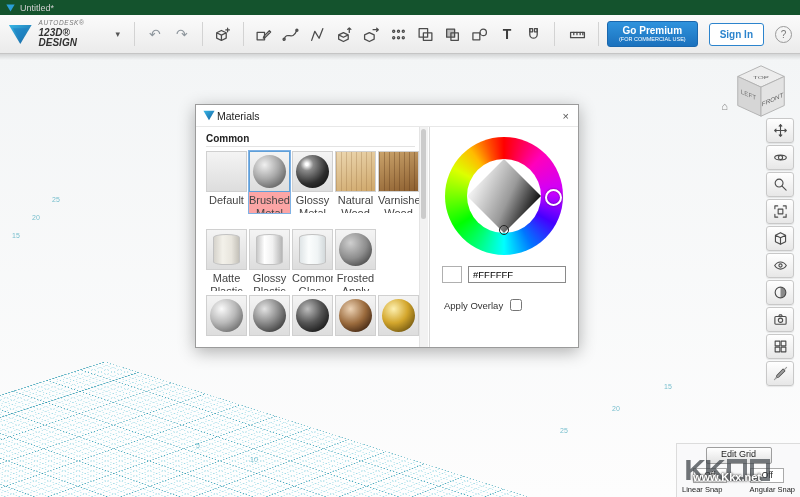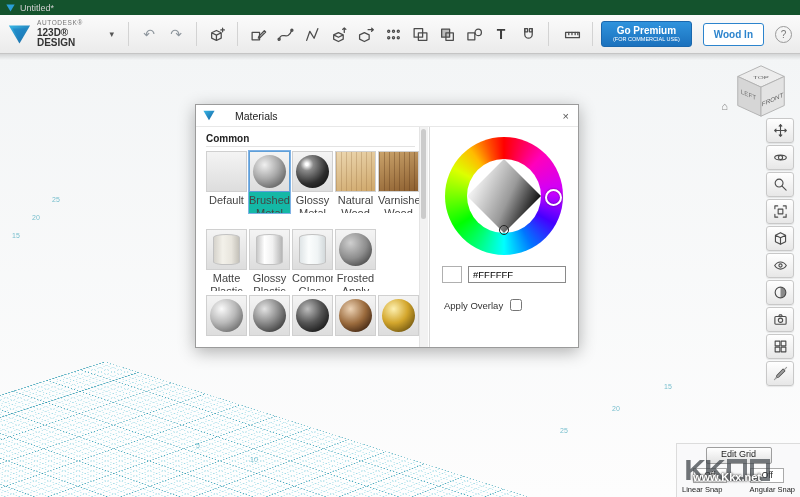--- a/index.html
+++ b/index.html
@@ -7,21 +7,21 @@
   .app{width:800px;height:497px;display:flex;flex-direction:column;}
 
   
   .titlebar{height:15px;background:#14532d;color:#cfcfcf;display:flex;align-items:center;
     padding:0 6px;gap:5px;font-size:9px;flex:none;}
 
   
   .toolbar{height:38px;background:linear-gradient(#fbfbfb,#ebebeb);border-bottom:1px solid #c5c5c5;
     display:flex;align-items:center;padding:0 8px;gap:3px;flex:none;}
   .brand{display:flex;align-items:center;gap:6px;margin-right:2px;}
-  .brand-text{line-height:1;}
+  .brand-text{line-height:1;font-style:italic;}
   .brand-l1{font-size:6.5px;color:#777;letter-spacing:.6px;}
   .brand-l2{font-size:10px;font-weight:bold;color:#333;margin-top:2px;}
   .chev{font-size:9px;color:#555;padding:0 6px;cursor:pointer;}
   .vsep{width:1px;height:24px;background:#d3d3d3;margin:0 5px;flex:none;}
   .tbtn{width:24px;height:26px;display:flex;align-items:center;justify-content:center;border-radius:3px;flex:none;}
   .tbtn svg,.navbtn svg{fill:none;stroke:#4c4c4c;stroke-width:1.2;stroke-linecap:round;stroke-linejoin:round;}
   .tbtn svg{width:17px;height:17px;}
   .glyph{font-size:14px;color:#8f979e;}
   .tglyph{font-size:14px;font-weight:bold;color:#3d3d3d;}
   .spacer{flex:1;}
@@ -75,33 +75,33 @@
   .watermark{position:absolute;right:2px;bottom:14px;width:142px;text-align:center;z-index:6;pointer-events:none;}
   .wm-brand{font-size:30px;font-weight:800;color:rgba(64,70,75,.75);letter-spacing:-2px;vertical-align:middle;}
   .wm-block{display:inline-block;width:20px;height:22px;border:4px solid rgba(64,70,75,.7);
     box-sizing:border-box;margin-left:3px;vertical-align:middle;}
   .wm-site{margin-top:-16px;font-size:11px;font-weight:bold;color:#fff;
     text-shadow:0 0 3px #444,0 0 2px #444;}
 
   
   .dialog{position:absolute;left:195px;top:50px;width:382px;height:242px;background:#fff;
     border:1px solid #9b9b9b;box-shadow:0 4px 16px rgba(0,0,0,.3);z-index:5;display:flex;flex-direction:column;}
-  .dlg-header{height:21px;display:flex;align-items:center;gap:20px;padding:0 7px;
+  .dlg-header{height:21px;display:flex;align-items:center;gap:2px;padding:0 7px;
     border-bottom:1px solid #e8e8e8;flex:none;}
   .dlg-title{font-size:10.5px;color:#222;}
   .dlg-close{margin-left:auto;font-size:11px;color:#555;cursor:pointer;padding:0 2px;}
   .dlg-body{flex:1;display:flex;min-height:0;}
   .mat-list{width:238px;box-sizing:border-box;padding:2px 14px 0 10px;position:relative;overflow:hidden;}
   .sec{font-size:10px;font-weight:bold;color:#222;border-bottom:1px solid #e3e3e3;
     padding-bottom:2px;margin-top:4px;}
   .sec.metals{margin-top:6px;}
   .mat-row{display:flex;gap:2px;margin-top:4px;}
   .mat-row.r2{margin-top:16px;}
   .mat-item{width:41px;cursor:pointer;}
-  .mat-item.selected{background:#14b8a6;outline:1px solid #7fb2e5;}
+  .mat-item.selected{background:#fca5a5;outline:1px solid #7fb2e5;}
   .thumb{width:41px;height:41px;box-sizing:border-box;border:1px solid #d0d0d0;
     background:linear-gradient(#f4f4f4,#dddddd);}
   .selected .thumb{border-color:#5f9fd8;}
   .mat-label{font-size:11px;color:#444;text-align:center;line-height:1.15;margin-top:2px;
     height:19px;overflow:hidden;}
   .ball{display:block;width:86%;height:86%;margin:7%;border-radius:50%;}
   .b-brushed{background:radial-gradient(circle at 35% 30%,#f0f0f0,#a9a9a9 45%,#707070 75%,#585858);}
   .b-glossy{background:radial-gradient(circle at 33% 28%,#ffffff 4%,#8a8a8a 20%,#2e2e2e 60%,#101010 88%);}
   .b-frosted{background:radial-gradient(circle at 35% 30%,#cfcfcf,#8d8d8d 50%,#474747 85%);}
   .b-silver{background:radial-gradient(circle at 35% 30%,#fafafa,#b9b9b9 45%,#6e6e6e 82%);}
@@ -266,21 +266,21 @@
           <rect x="1.5" y="6" width="13" height="5"></rect>
           <path d="M4.5 6v2.2 M7.5 6v2.2 M10.5 6v2.2 M13 6v2.2"></path>
         </svg>
     </div>
     <div class="vsep"></div>
 
     <div class="premium">
       <span class="premium-l1">Go Premium</span>
       <span class="premium-l2">(FOR COMMERCIAL USE)</span>
     </div>
-    <div class="signin">Wood In</div>
+    <div class="signin">Sign In</div>
     <div class="help">?</div>
   </div>
 
   <div class="viewport">
     <div class="grid-plane"></div>
     <div class="vp-shade"></div>
 
     <span class="grid-num" style="left:52px;top:142px">25</span>
     <span class="grid-num" style="left:32px;top:160px">20</span>
     <span class="grid-num" style="left:12px;top:178px">15</span>

